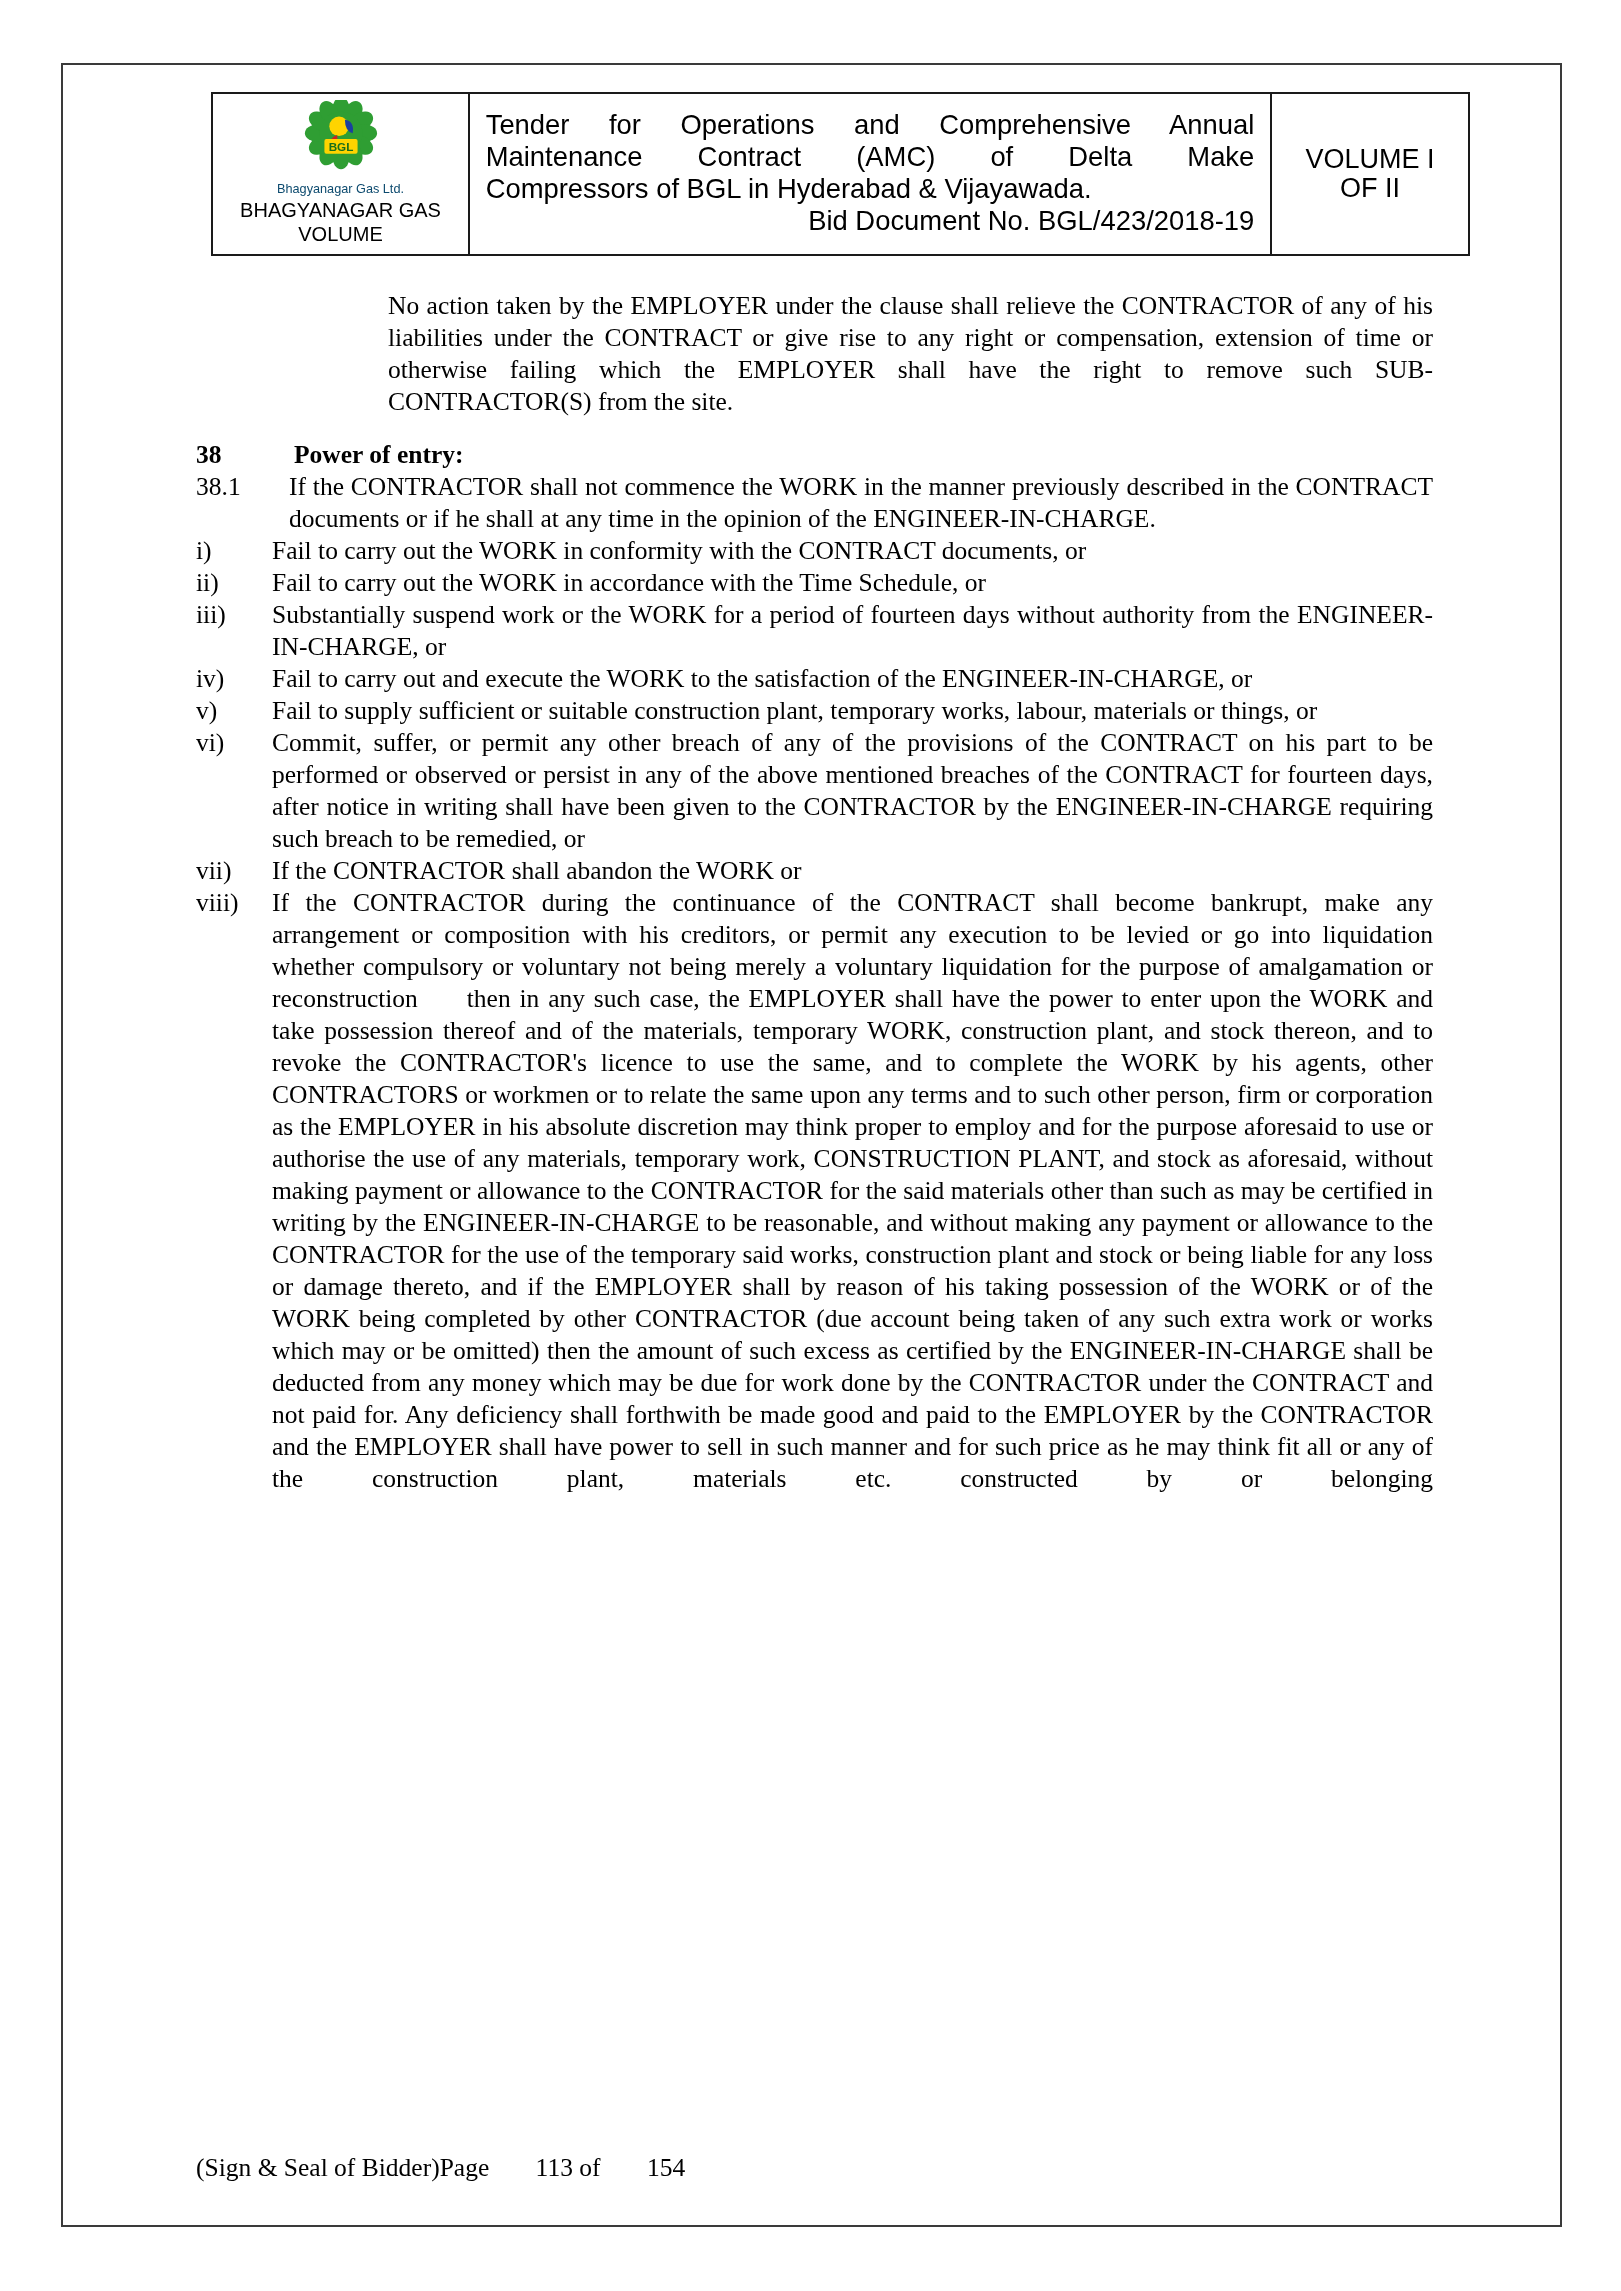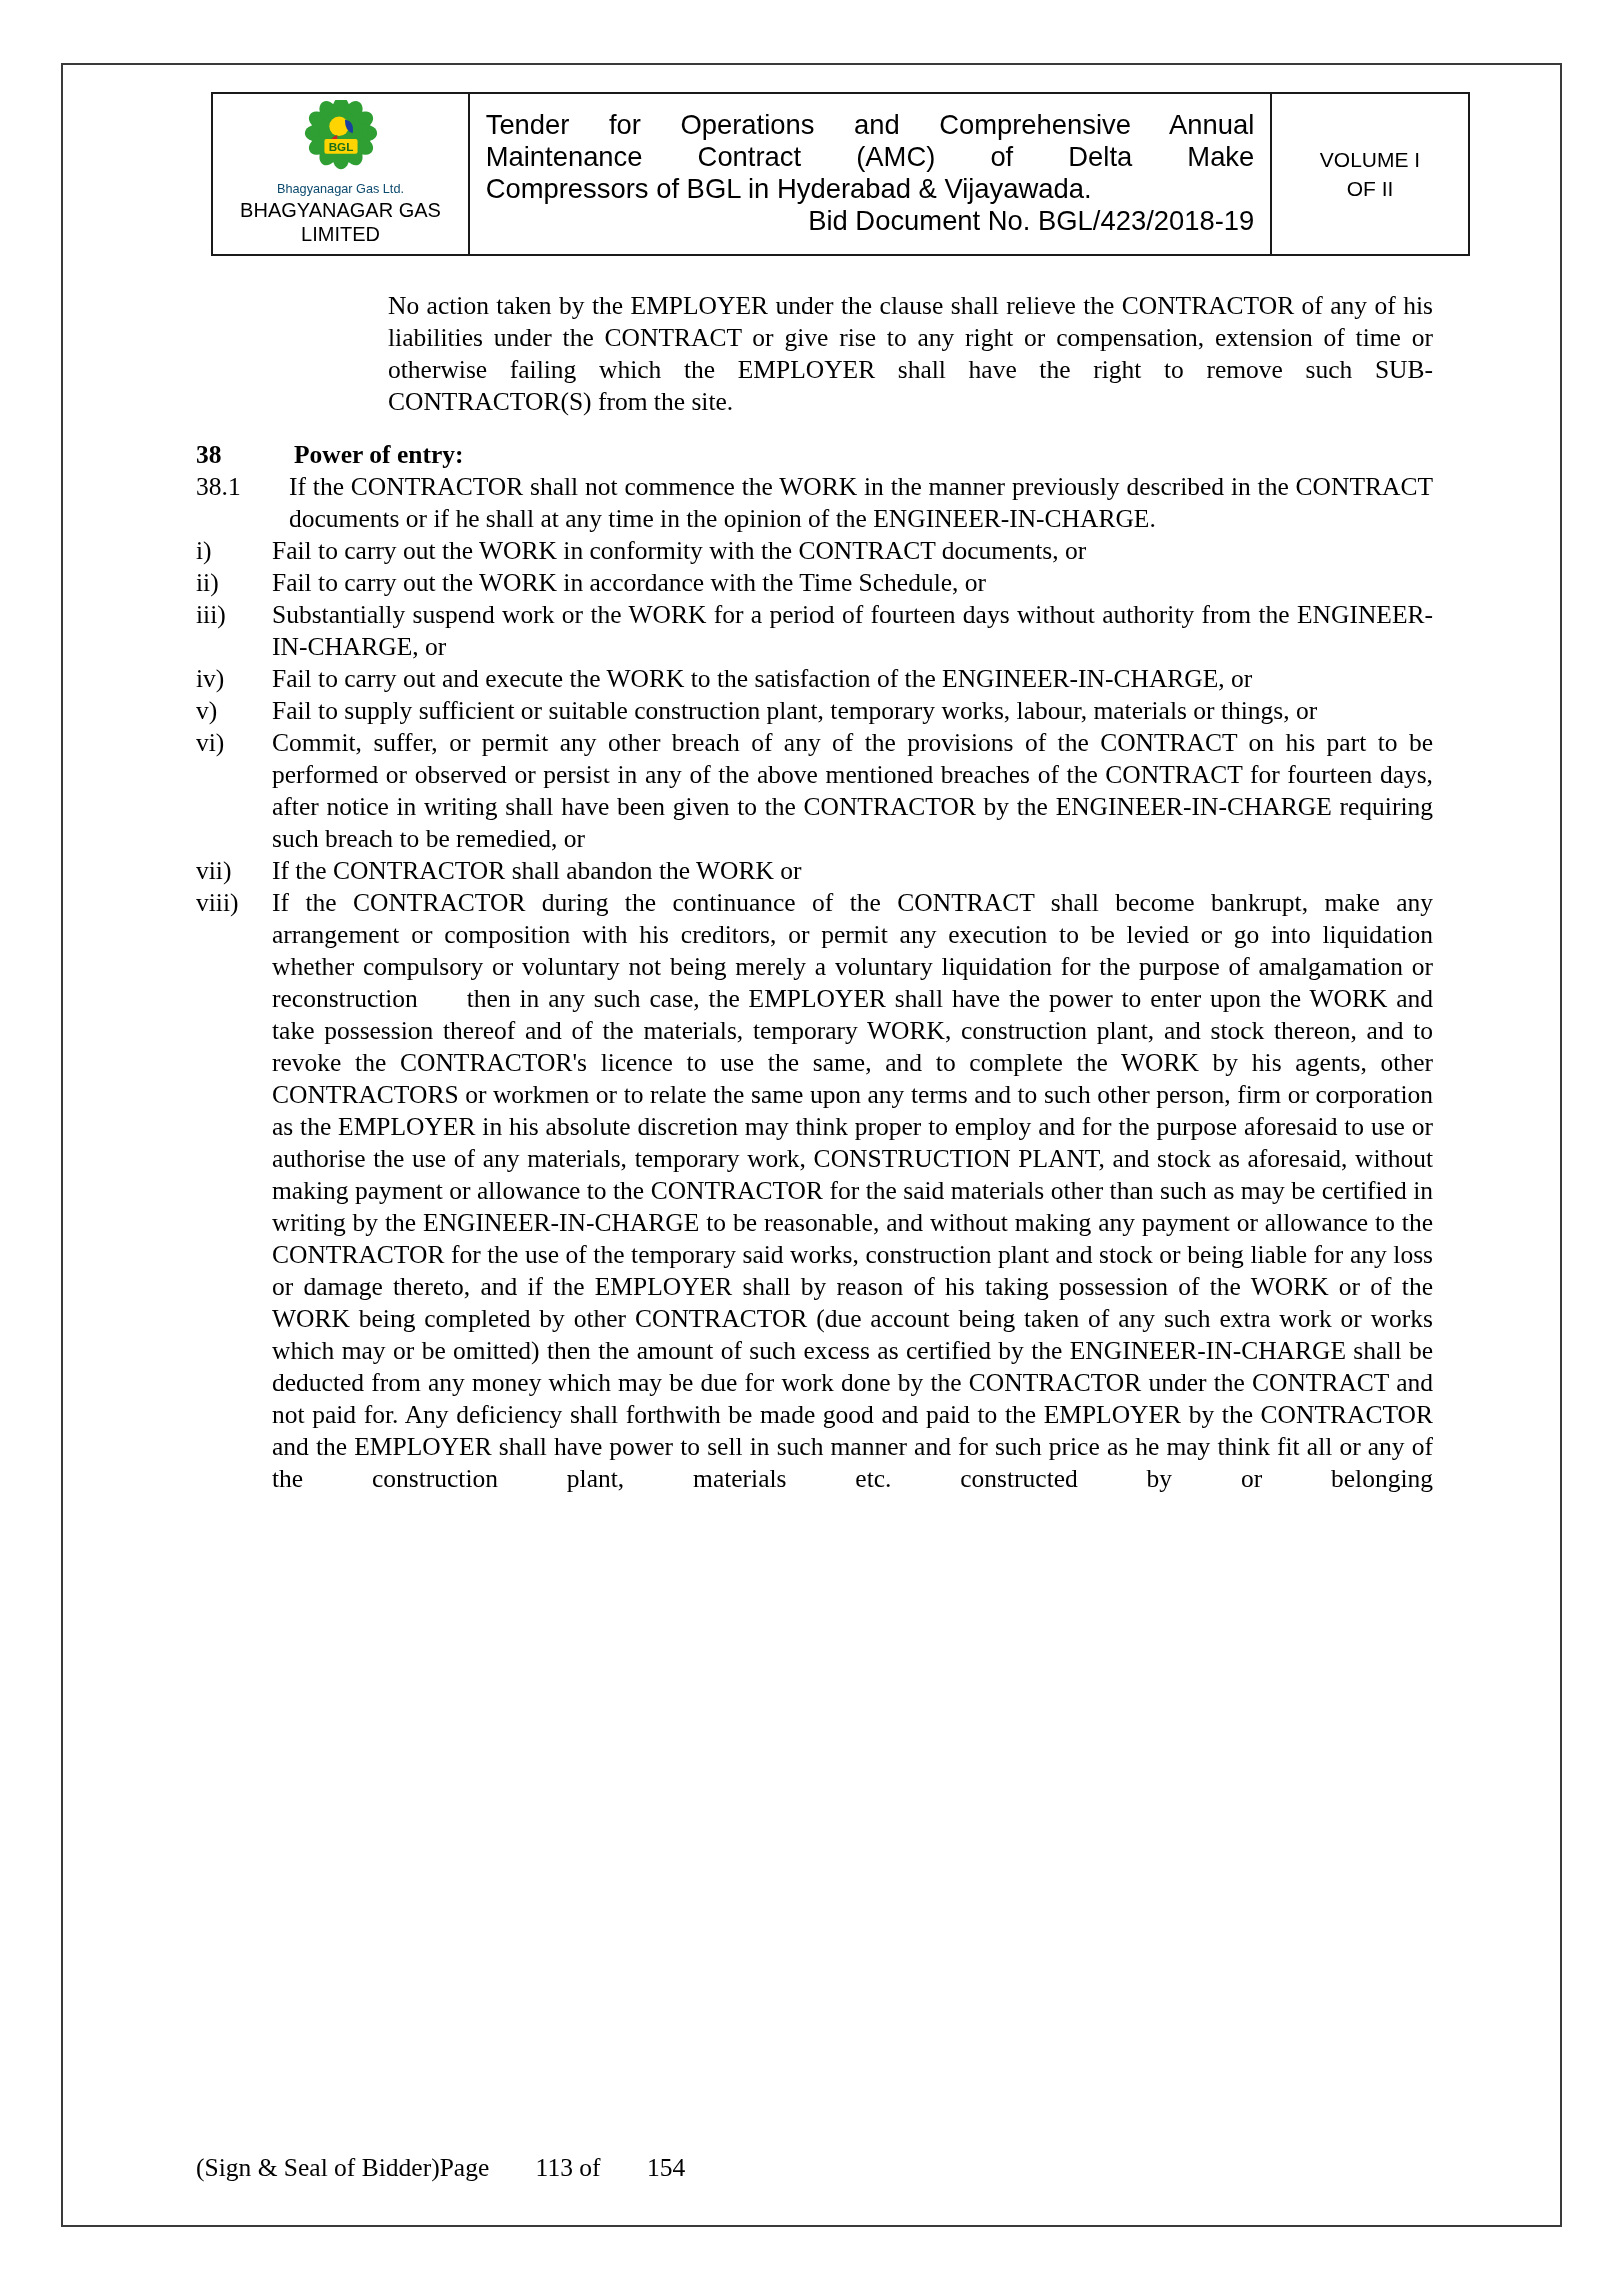--- a/index.html
+++ b/index.html
@@ -22,21 +22,21 @@
     position:absolute;
     left:211px; top:92px; width:1257px;
     border-collapse:collapse;
     table-layout:fixed;
   }
   .header-table td { border:2px solid #1a1a1a; vertical-align:middle; }
   .cell-logo  { width:257px; text-align:center; padding:5.9px 3.9px 7.8px 3.9px; }
   .cell-title { width:802px; padding:7.8px 15.7px 9.8px 15.7px;
                 font-family:"Liberation Sans", sans-serif; font-size:27.4px; line-height:32px; }
   .cell-volume{ width:198px; text-align:center;
-                font-family:"Liberation Sans", sans-serif; font-size:21px; line-height:29px; }
+                font-family:"Liberation Sans", sans-serif; font-size:27px; line-height:29px; }
   .title-line        { text-align:justify; }
   .title-line.spread { text-align-last:justify; }
   .bid-line          { text-align:right; }
   .logo-wrap   { display:inline-block; line-height:0; }
   .logo-sub    { font-family:"Liberation Sans", sans-serif; font-size:12.7px; color:#0c4a6e; line-height:14.7px; }
   .org-name    { font-family:"Liberation Sans", sans-serif; font-size:20px; line-height:23.5px; margin-top:2.9px; }
   
   .content {
     position:absolute;
     left:196px; top:290px; width:1237px;
@@ -93,21 +93,21 @@
               <path d="M 4,-14 q 10,2 8,14 q -8,-2 -8,-14 z" fill="#1b3fa0"></path>
               <path d="M -4,2 q -10,4 -6,14 q 8,-4 6,-14 z" fill="#cc2222"></path>
               <rect x="-17" y="6" width="34" height="15" rx="2" fill="#ffd400"></rect>
               <text x="0" y="18" text-anchor="middle" font-family="Liberation Sans, sans-serif" font-size="12" font-weight="bold" fill="#1a6f1a">BGL</text>
             </g>
           </svg>
         </span>
         <div class="logo-sub">Bhagyanagar Gas Ltd.</div>
         <div class="org-name">
           <div>BHAGYANAGAR GAS</div>
-          <div>LIMITED</div>
+          <div>VOLUME</div>
         </div>
       </td>
       <td class="cell-title">
         <div class="title-line spread">Tender for Operations and Comprehensive Annual</div>
         <div class="title-line spread">Maintenance Contract (AMC) of Delta Make</div>
         <div class="title-line">Compressors of BGL in Hyderabad &amp; Vijayawada.</div>
         <div class="bid-line">Bid Document No. BGL/423/2018-19</div>
       </td>
       <td class="cell-volume">
         <div>VOLUME I</div>

